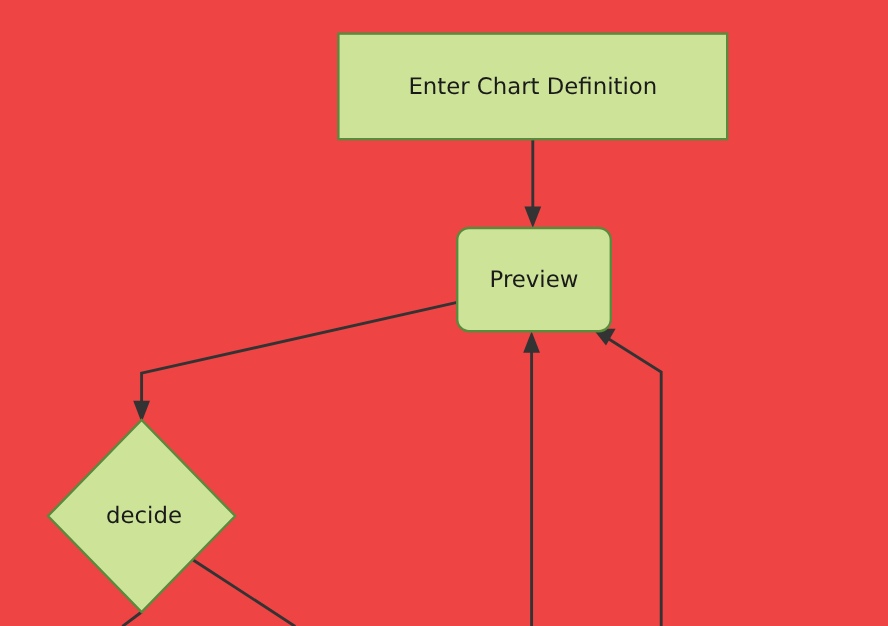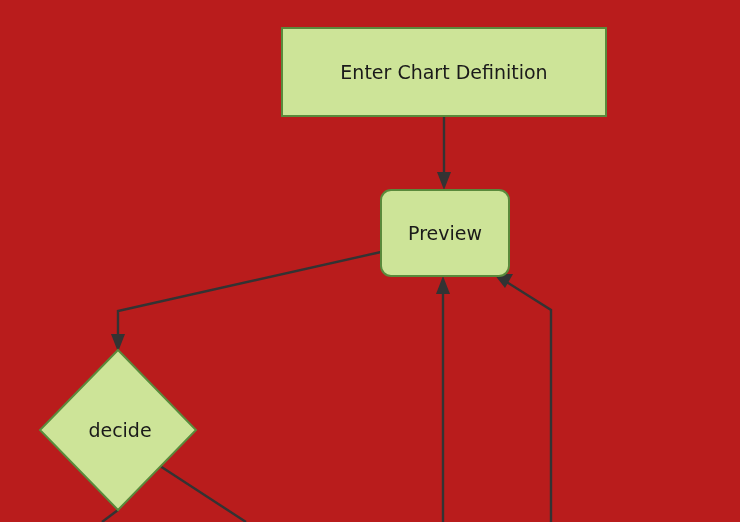--- a/index.html
+++ b/index.html
@@ -7,21 +7,21 @@
     padding: 0;
     background: #ffffff;
   }
   body {
     font-family: "DejaVu Sans", sans-serif;
   }
   #canvas {
     position: relative;
     width: 740px;
     height: 522px;
-    background: #b91c1c;
+    background: #ef4444;
     overflow: hidden;
   }
   #flow-svg {
     display: block;
     width: 740px;
     height: 522px;
   }
   .node-shape {
     fill: #cde498;
     stroke: #5a8a3c;

